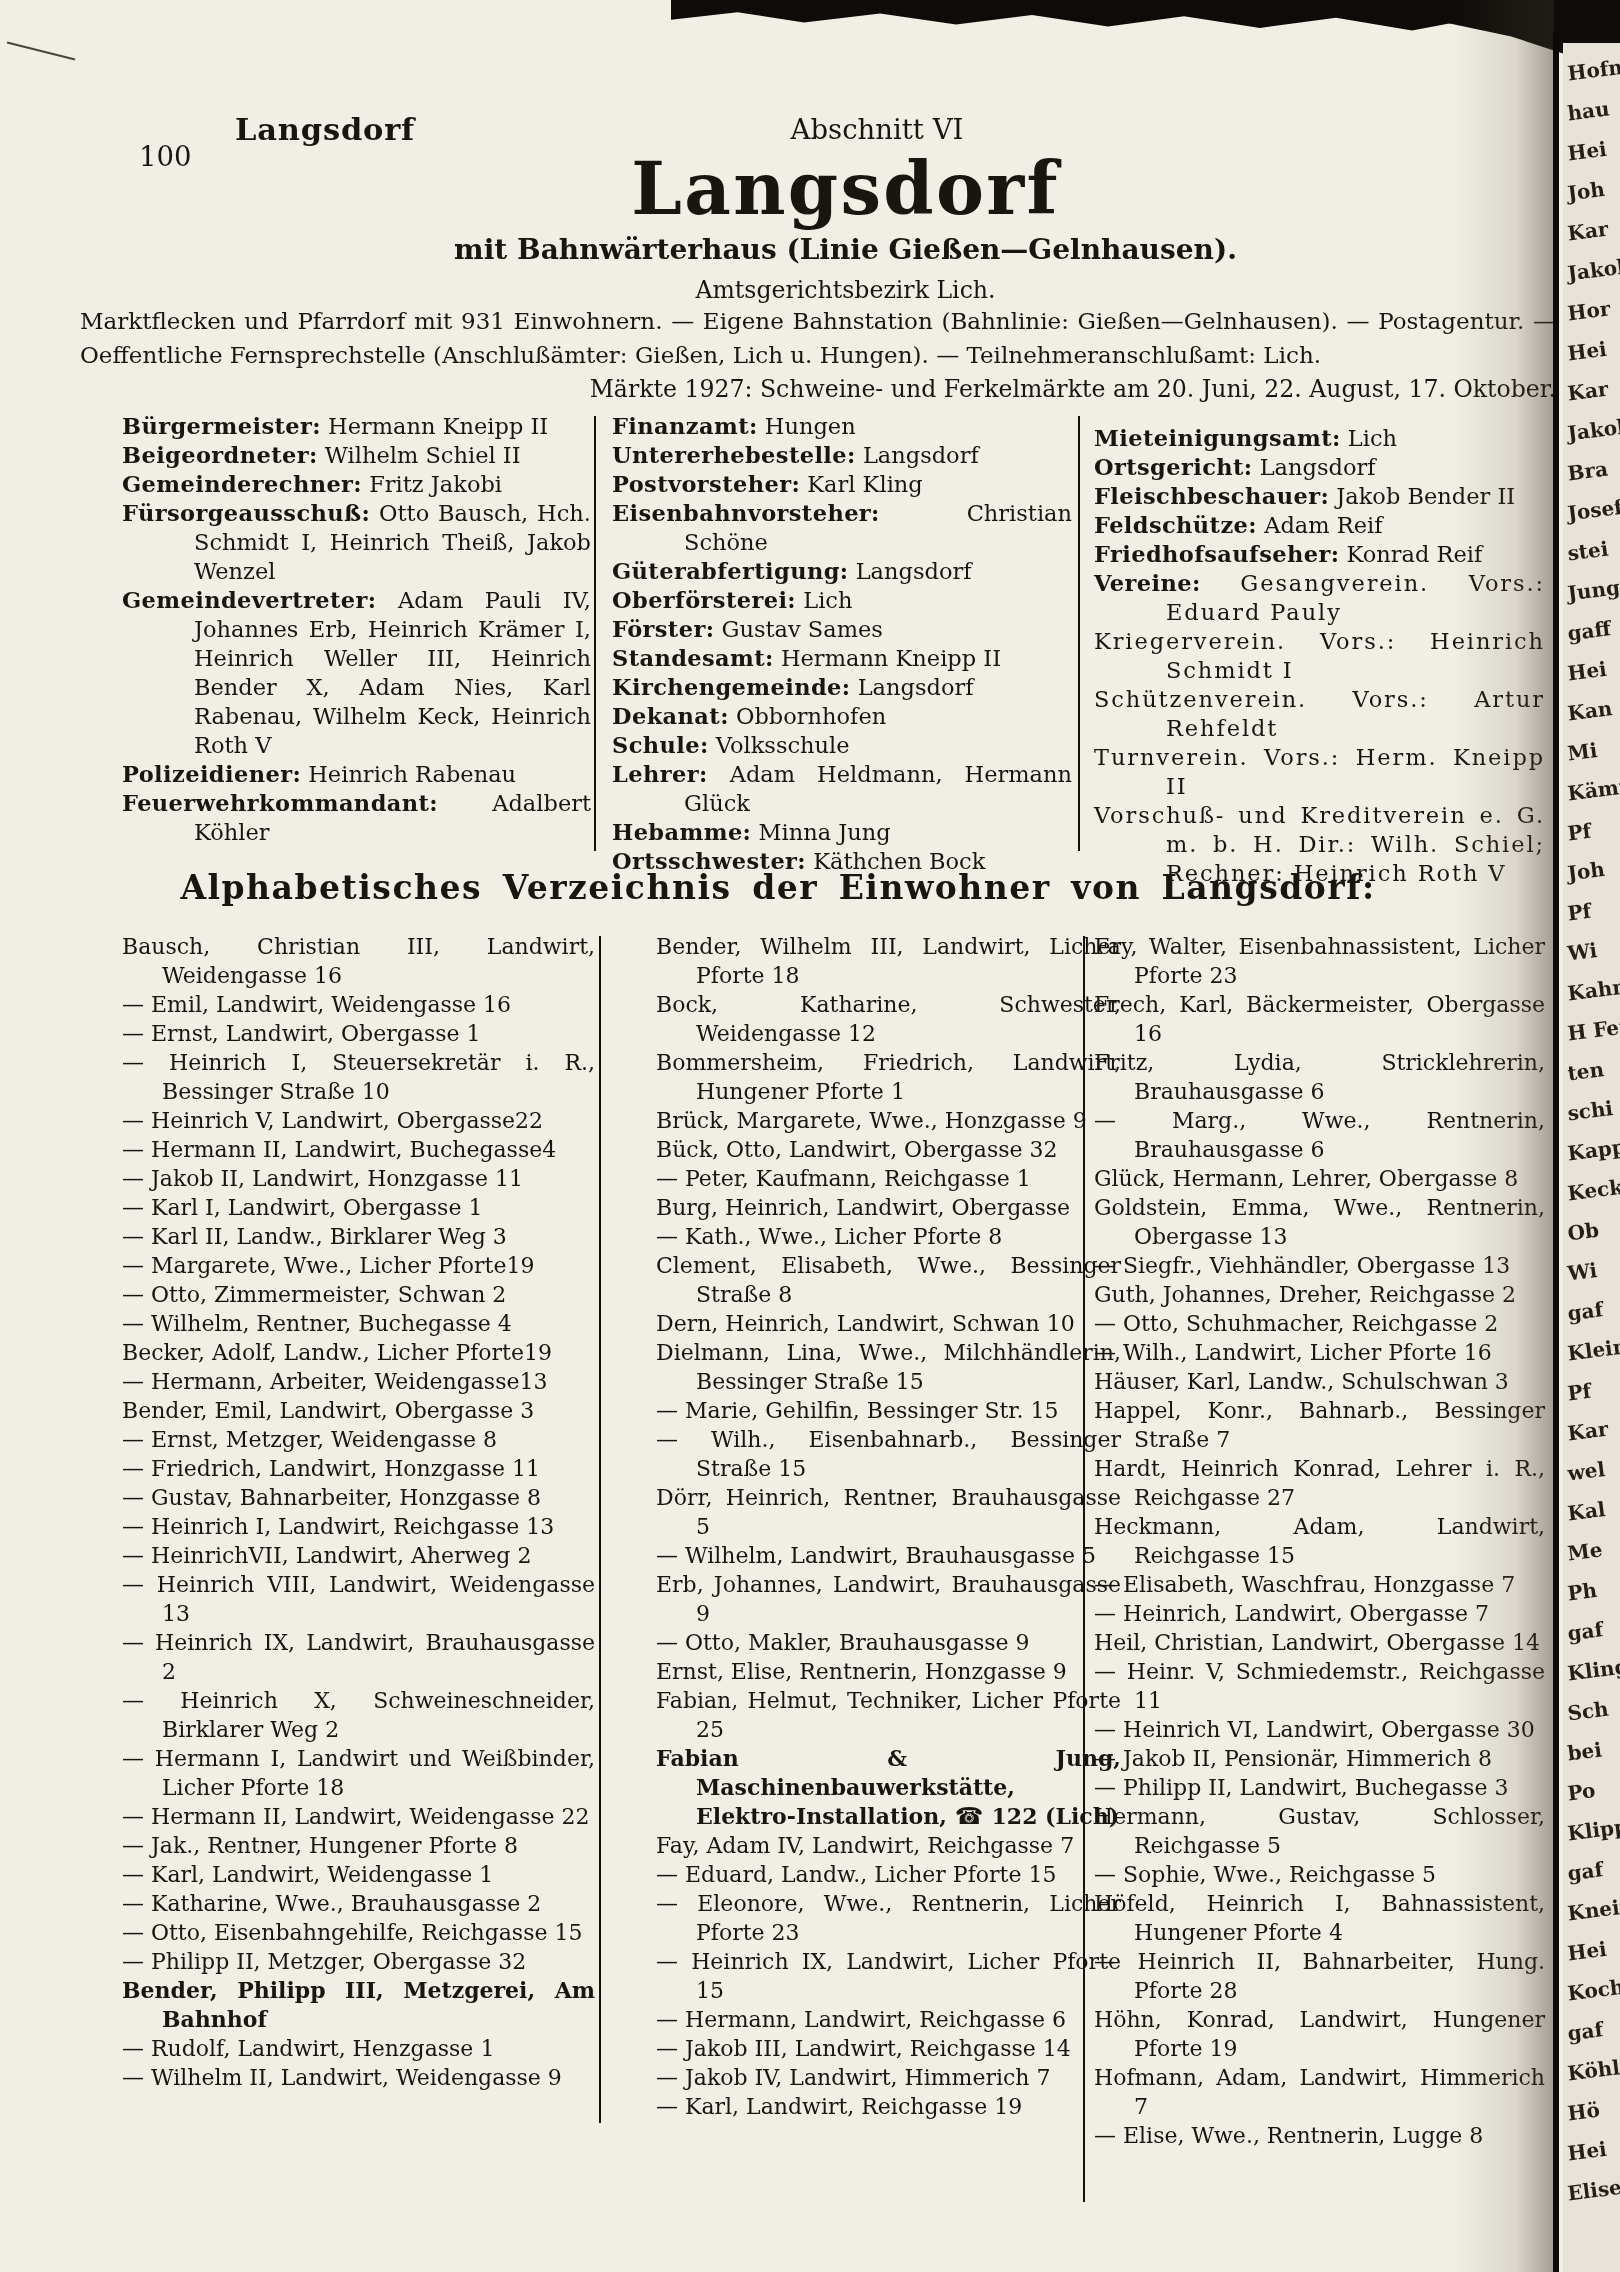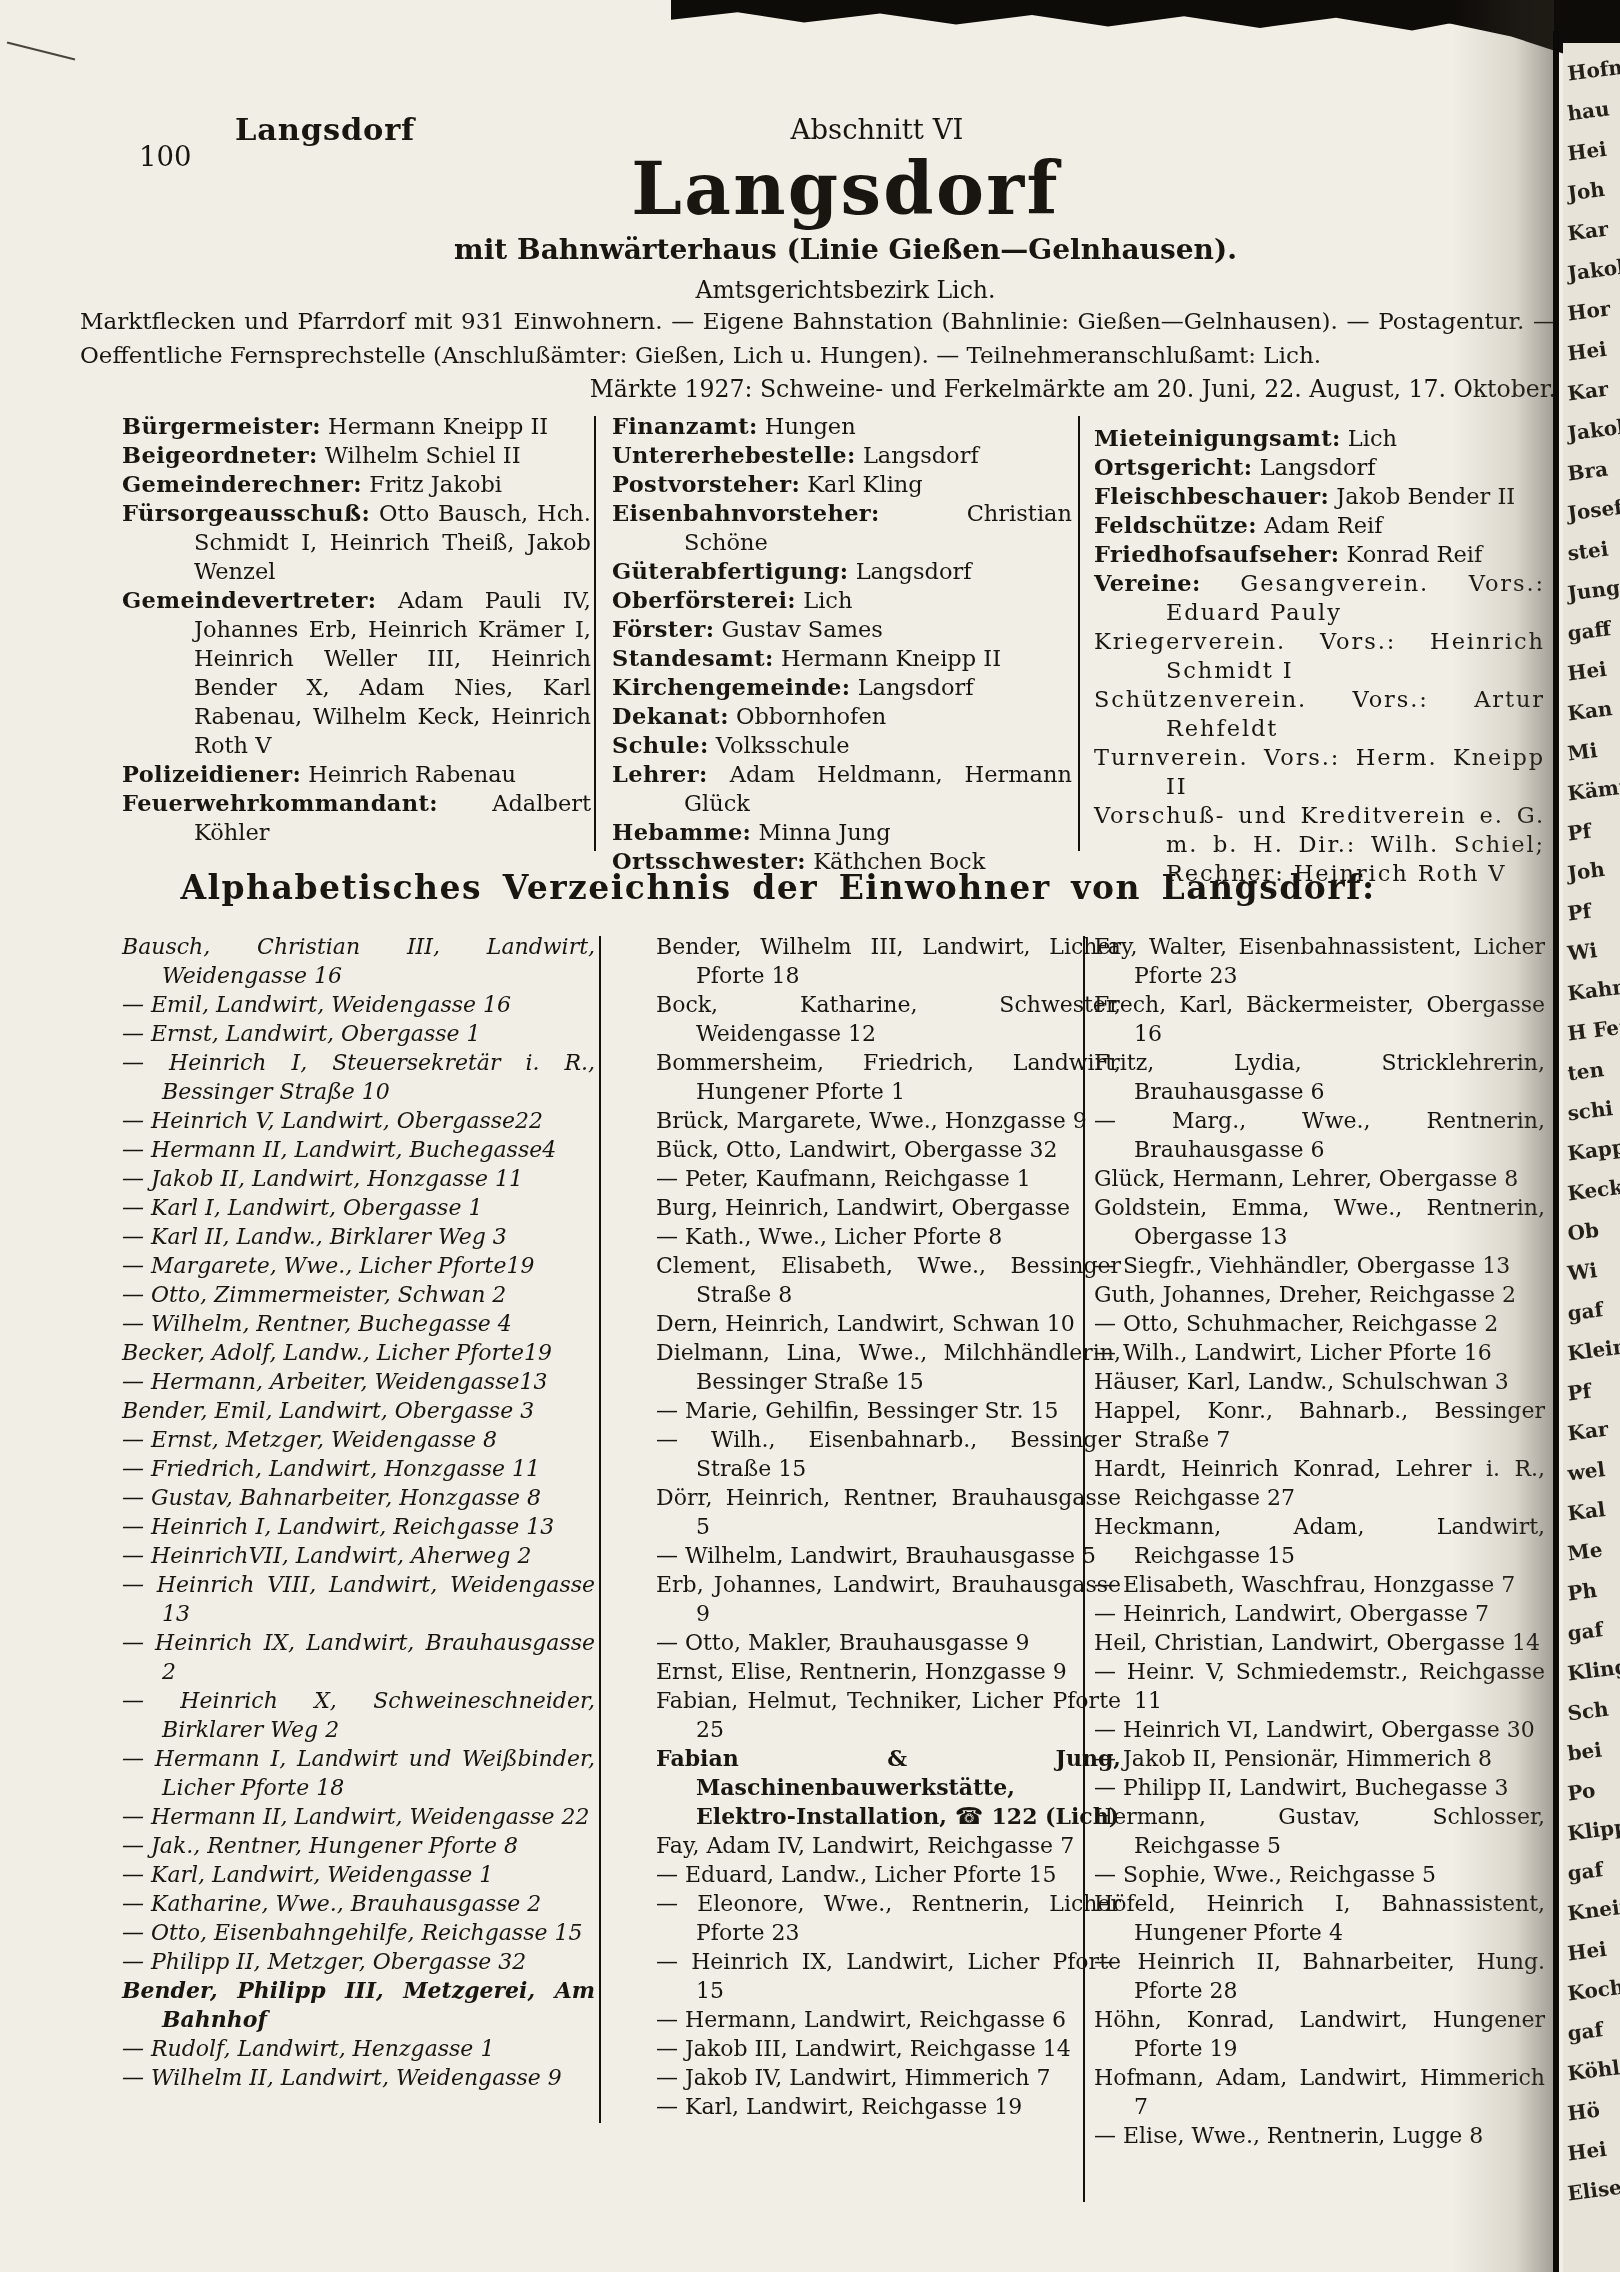--- a/index.html
+++ b/index.html
@@ -110,21 +110,21 @@
     <div class="off-entry spaced"><b>Vereine:</b> Gesangverein. Vors.: Eduard Pauly</div>
     <div class="off-entry spaced">Kriegerverein. Vors.: Heinrich Schmidt I</div>
     <div class="off-entry spaced">Schützenverein. Vors.: Artur Rehfeldt</div>
     <div class="off-entry spaced">Turnverein. Vors.: Herm. Kneipp II</div>
     <div class="off-entry spaced">Vorschuß- und Kreditverein e. G. m. b. H. Dir.: Wilh. Schiel; Rechner: Heinrich Roth V</div>
   </div>
 <div class="vrule" style="left:594px;top:416px;height:435px;"></div>
 <div class="vrule" style="left:1078px;top:416px;height:435px;"></div>
 
 <div class="dir-heading">Alphabetisches Verzeichnis der Einwohner von Langsdorf:</div>
-<div class="dir-col" style="left:122px;width:473px;font-style:italic;">
+<div class="dir-col" style="left:122px;width:473px;">
     <div class="dir-entry">Bausch, Christian III, Landwirt, Weidengasse 16</div>
     <div class="dir-entry">— Emil, Landwirt, Weidengasse 16</div>
     <div class="dir-entry">— Ernst, Landwirt, Obergasse 1</div>
     <div class="dir-entry">— Heinrich I, Steuersekretär i. R., Bessinger Straße 10</div>
     <div class="dir-entry">— Heinrich V, Landwirt, Obergasse22</div>
     <div class="dir-entry">— Hermann II, Landwirt, Buchegasse4</div>
     <div class="dir-entry">— Jakob II, Landwirt, Honzgasse 11</div>
     <div class="dir-entry">— Karl I, Landwirt, Obergasse 1</div>
     <div class="dir-entry">— Karl II, Landw., Birklarer Weg 3</div>
     <div class="dir-entry">— Margarete, Wwe., Licher Pforte19</div>

